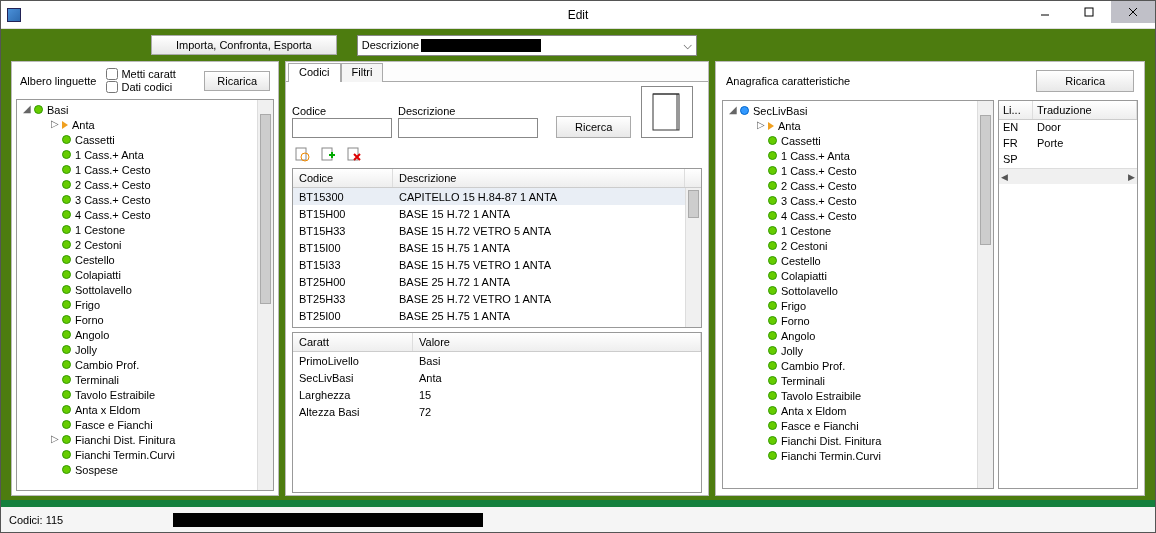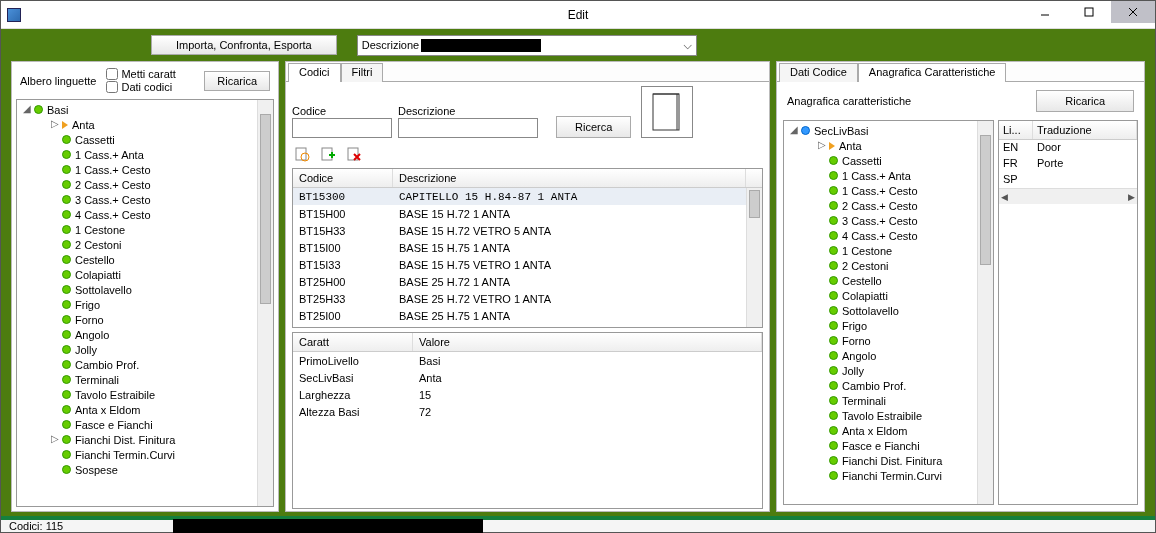--- a/index.html
+++ b/index.html
@@ -17,21 +17,21 @@
 .toolbar { height: 32px; display: flex; align-items: center; gap: 20px; padding: 4px 12px 4px 150px; }
 .btn { background: linear-gradient(#fff,#e8e8e8); border: 1px solid #aaa; padding: 3px 24px; font-size: 11px; cursor: pointer; }
 .combo { border: 1px solid #888; height: 21px; display: flex; align-items: center; padding-left: 4px; width: 340px; background:#fff; }
 .combo .black { background:#000; height: 13px; width: 120px; display:inline-block; margin-left:2px; }
 .combo .arrow { margin-left: auto; padding: 0 4px; color:#555; }
 
 .body { flex: 1; display: flex; gap: 6px; padding: 0 10px 4px 10px; overflow: hidden; }
 
 .panel { border: 1px solid #bbb; background: #fff; display: flex; flex-direction: column; position: relative; }
 .left-panel { width: 268px; }
-.mid-panel { width: 485px; }
+.mid-panel { width: 424px; }
 .right-panel { flex: 1; }
 
 .left-header { display: flex; align-items: center; padding: 6px 8px; gap: 6px; }
 .left-header .lbl { font-size: 11px; }
 .checks { display: flex; flex-direction: column; gap: 1px; margin-left:4px;}
 .checks label { display: flex; align-items: center; gap: 3px; font-size: 11px; white-space: nowrap; }
 .checks input { width: 12px; height: 12px; }
 .btn-sm { background: linear-gradient(#fff,#e8e8e8); border: 1px solid #aaa; padding: 3px 12px; font-size: 11px; cursor: pointer; margin-left:auto;text-align:center;}
 
 .tree { flex: 1; overflow-y: auto; overflow-x: hidden; padding: 2px 4px; border-top:1px solid #ddd; margin:0 4px 4px 4px; border:1px solid #999; position:relative;}
@@ -52,34 +52,34 @@
 .preview { width: 52px; height: 52px; border: 1px solid #888; margin-left: 4px; display:flex; align-items:center; justify-content:center;}
 
 .icons-row { display: flex; gap: 10px; padding: 4px 8px; }
 .mini-icon { width: 16px; height: 16px; display:flex; align-items:center; justify-content:center;}
 
 .grid { flex: 1; border: 1px solid #999; margin: 2px 6px; overflow:hidden; display:flex; flex-direction:column;}
 .grid-head { display: flex; background: linear-gradient(#fff,#eee); border-bottom: 1px solid #ccc; }
 .grid-head .col { padding: 3px 6px; border-right: 1px solid #ddd; font-size:11px;}
 .grid-body { flex:1; overflow-y:auto; position:relative;}
 .grid-row { display: flex; height: 17px; align-items: center; }
-.grid-row.sel { background: #e9eef5; font-family: Liberation Mono, monospace; }
+.grid-row.sel { background: #e9eef5; }
 .grid-row .col { padding: 1px 6px; font-size:11px; white-space:nowrap; overflow:hidden;}
 .scrollbar-v { width:16px; background:#f0f0f0; border-left:1px solid #ddd;}
 
 .right-head { display: flex; align-items: center; padding: 8px 10px; justify-content: space-between; }
 .right-body { flex: 1; display: flex; gap: 4px; padding: 0 6px 6px 6px; overflow:hidden;}
 .right-tree-wrap { flex:1; border:1px solid #999; overflow-y:auto; padding:2px 4px; position:relative;}
 .trans-grid { width: 140px; border:1px solid #999; overflow:hidden;}
 .trans-head { display:flex; background:linear-gradient(#fff,#eee); border-bottom:1px solid #ccc;}
 .trans-head .col{ padding:3px 4px; border-right:1px solid #ddd;}
 .trans-row { display:flex; height:16px;}
 .trans-row .col{ padding:1px 4px;}
 
-.statusbar { height: 16px; border-top: 4px solid #15803d; display: flex; align-items: center; padding: 0 8px; font-size: 11px; background:#f5f5f5;}
+.statusbar { height: 32px; border-top: 7px solid #15803d; display: flex; align-items: center; padding: 0 8px; font-size: 11px; background:#f5f5f5;}
 .statusbar .blk { background:#000; height:14px; width:310px; margin-left:110px;}
 
 .c1 { width: 100px; } .c2 { flex: 1; }
 .pc1 { width: 120px; } .pc2 { flex:1; }
 .tc1 { width: 34px; } .tc2 { flex:1; }
 
 .hscroll { height:16px; display:flex; align-items:center; border-top:1px solid #ddd; background:#f0f0f0; justify-content:space-between; padding:0 2px;}
 .hscroll span{ font-size:9px; color:#555;}
 </style>
 </head>
@@ -381,24 +381,20 @@
             </div>
             <div class="grid-row">
               <div class="col pc1">Altezza Basi</div>
               <div class="col pc2">72</div>
             </div>
           </div>
       </div>
     </div>
 
     <div class="panel right-panel">
-      <div class="tabs">
-        <div class="tab">Dati Codice</div>
-        <div class="tab active">Anagrafica Caratteristiche</div>
-      </div>
       <div class="right-head">
         <span>Anagrafica caratteristiche</span>
         <button class="btn-sm" style="padding:4px 28px; margin-left:0">Ricarica</button>
       </div>
       <div class="right-body">
         <div class="right-tree-wrap">
           <div class="tree-item" style="padding-left:2px">
             <span class="exp">◢</span>
               <span class="bullet blue"></span>
               <span>SecLivBasi</span>

